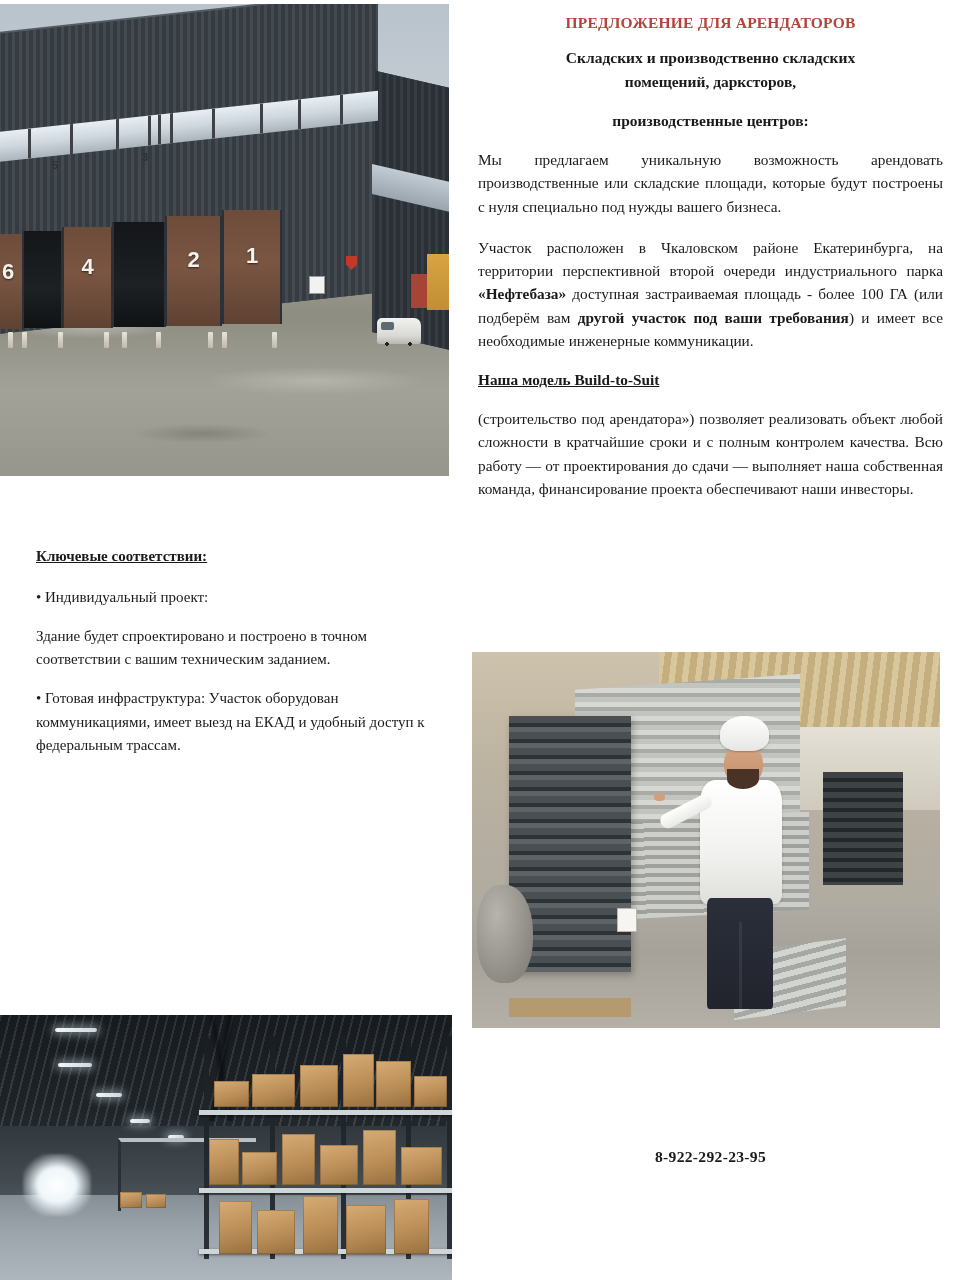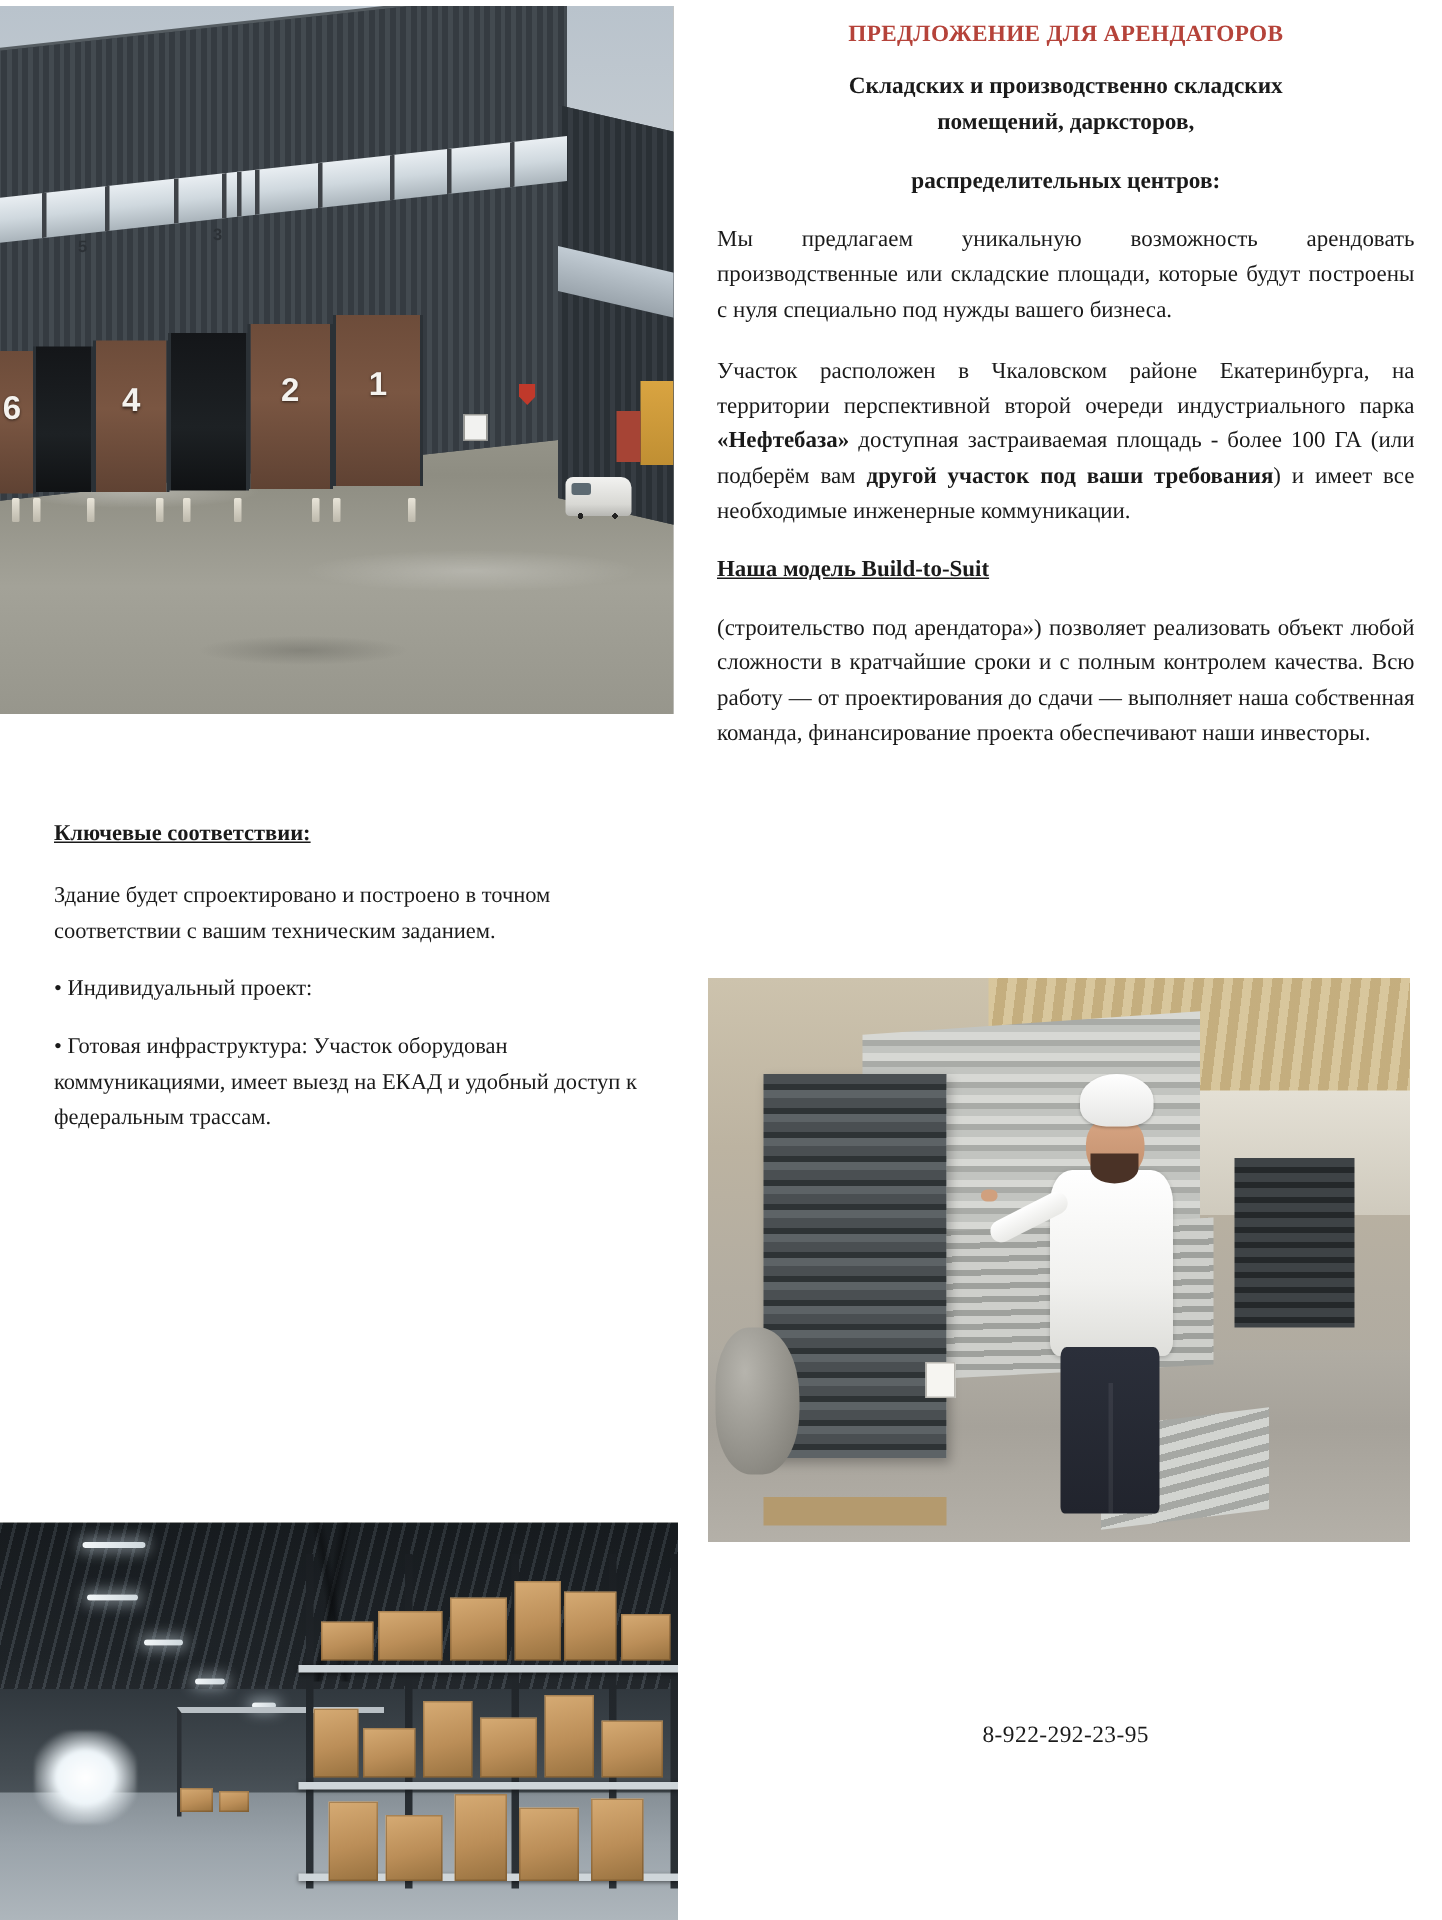--- a/index.html
+++ b/index.html
@@ -357,21 +357,21 @@
     left: 18px; right: 18px; top: 1076px;
     text-align: center;
     font-size: 14.6px;
     line-height: 1.5;
   }
   .r-phone {
     position: absolute;
     left: 0; right: 0; top: 1148px;
     text-align: center;
     font-size: 15.6px;
-    font-weight: normal;
+    font-weight: bold;
     letter-spacing: .3px;
   }
 
   
   .l-h {
     position: absolute;
     left: 36px; top: 548px;
     font-size: 15px;
     font-weight: bold;
     text-decoration: underline;
@@ -445,22 +445,22 @@
       <div class="ex-redsign"></div>
       <div class="ex-whitebox"></div>
       <div class="ex-yellow"></div>
       <div class="ex-farred"></div>
       <div class="ex-van"></div>
     </div>
 
     <div class="l-h">Ключевые соответствии:</div>
 
     <div class="l-body">
+      <p>• Индивидуальный проект:</p>
       <p>Здание будет спроектировано и построено в точном соответствии с вашим техническим заданием.</p>
-      <p>• Индивидуальный проект:</p>
       <p> • Готовая инфраструктура: Участок оборудован коммуникациями, имеет выезд на ЕКАД и удобный доступ к федеральным трассам.</p>
     </div>
 
     <div class="photo" id="photo-interior">
       <div class="in-bg"></div>
       <div class="in-ceiling"></div>
       <div class="in-truss"></div>
 
       <div class="in-lamp" style="left:55px;  top:13px;  width:42px;"></div>
       <div class="in-lamp" style="left:58px;  top:48px;  width:34px;"></div>
@@ -510,21 +510,21 @@
 
   <div class="col-right">
 
     <h1 class="r-title">ПРЕДЛОЖЕНИЕ ДЛЯ АРЕНДАТОРОВ</h1>
 
     <div class="r-sub">
       <span>Складских и производственно складских</span><br>
       <span>помещений, дарксторов,</span>
     </div>
 
-    <div class="r-sub2">распределительных центров:</div>
+    <div class="r-sub2">производственные центров:</div>
 
     <p class="r-para">Мы предлагаем уникальную возможность арендовать производственные или складские площади, которые будут построены с нуля специально под нужды вашего бизнеса.</p>
 
     <p class="r-para">
       <span>Участок расположен в Чкаловском районе Екатеринбурга, на территории перспективной второй очереди индустриального парка </span><b>«Нефтебаза»</b><span> доступная застраиваемая площадь - более 100 ГА (или подберём вам </span><b>другой участок под ваши требования</b><span>) и имеет все необходимые инженерные коммуникации.</span>
     </p>
 
     <div class="r-h">Наша модель Build-to-Suit</div>
 
     <p class="r-para"> (строительство под арендатора») позволяет реализовать объект любой сложности в кратчайшие сроки и с полным контролем качества. Всю работу — от проектирования до сдачи — выполняет наша собственная команда, финансирование проекта обеспечивают наши инвесторы.</p>

